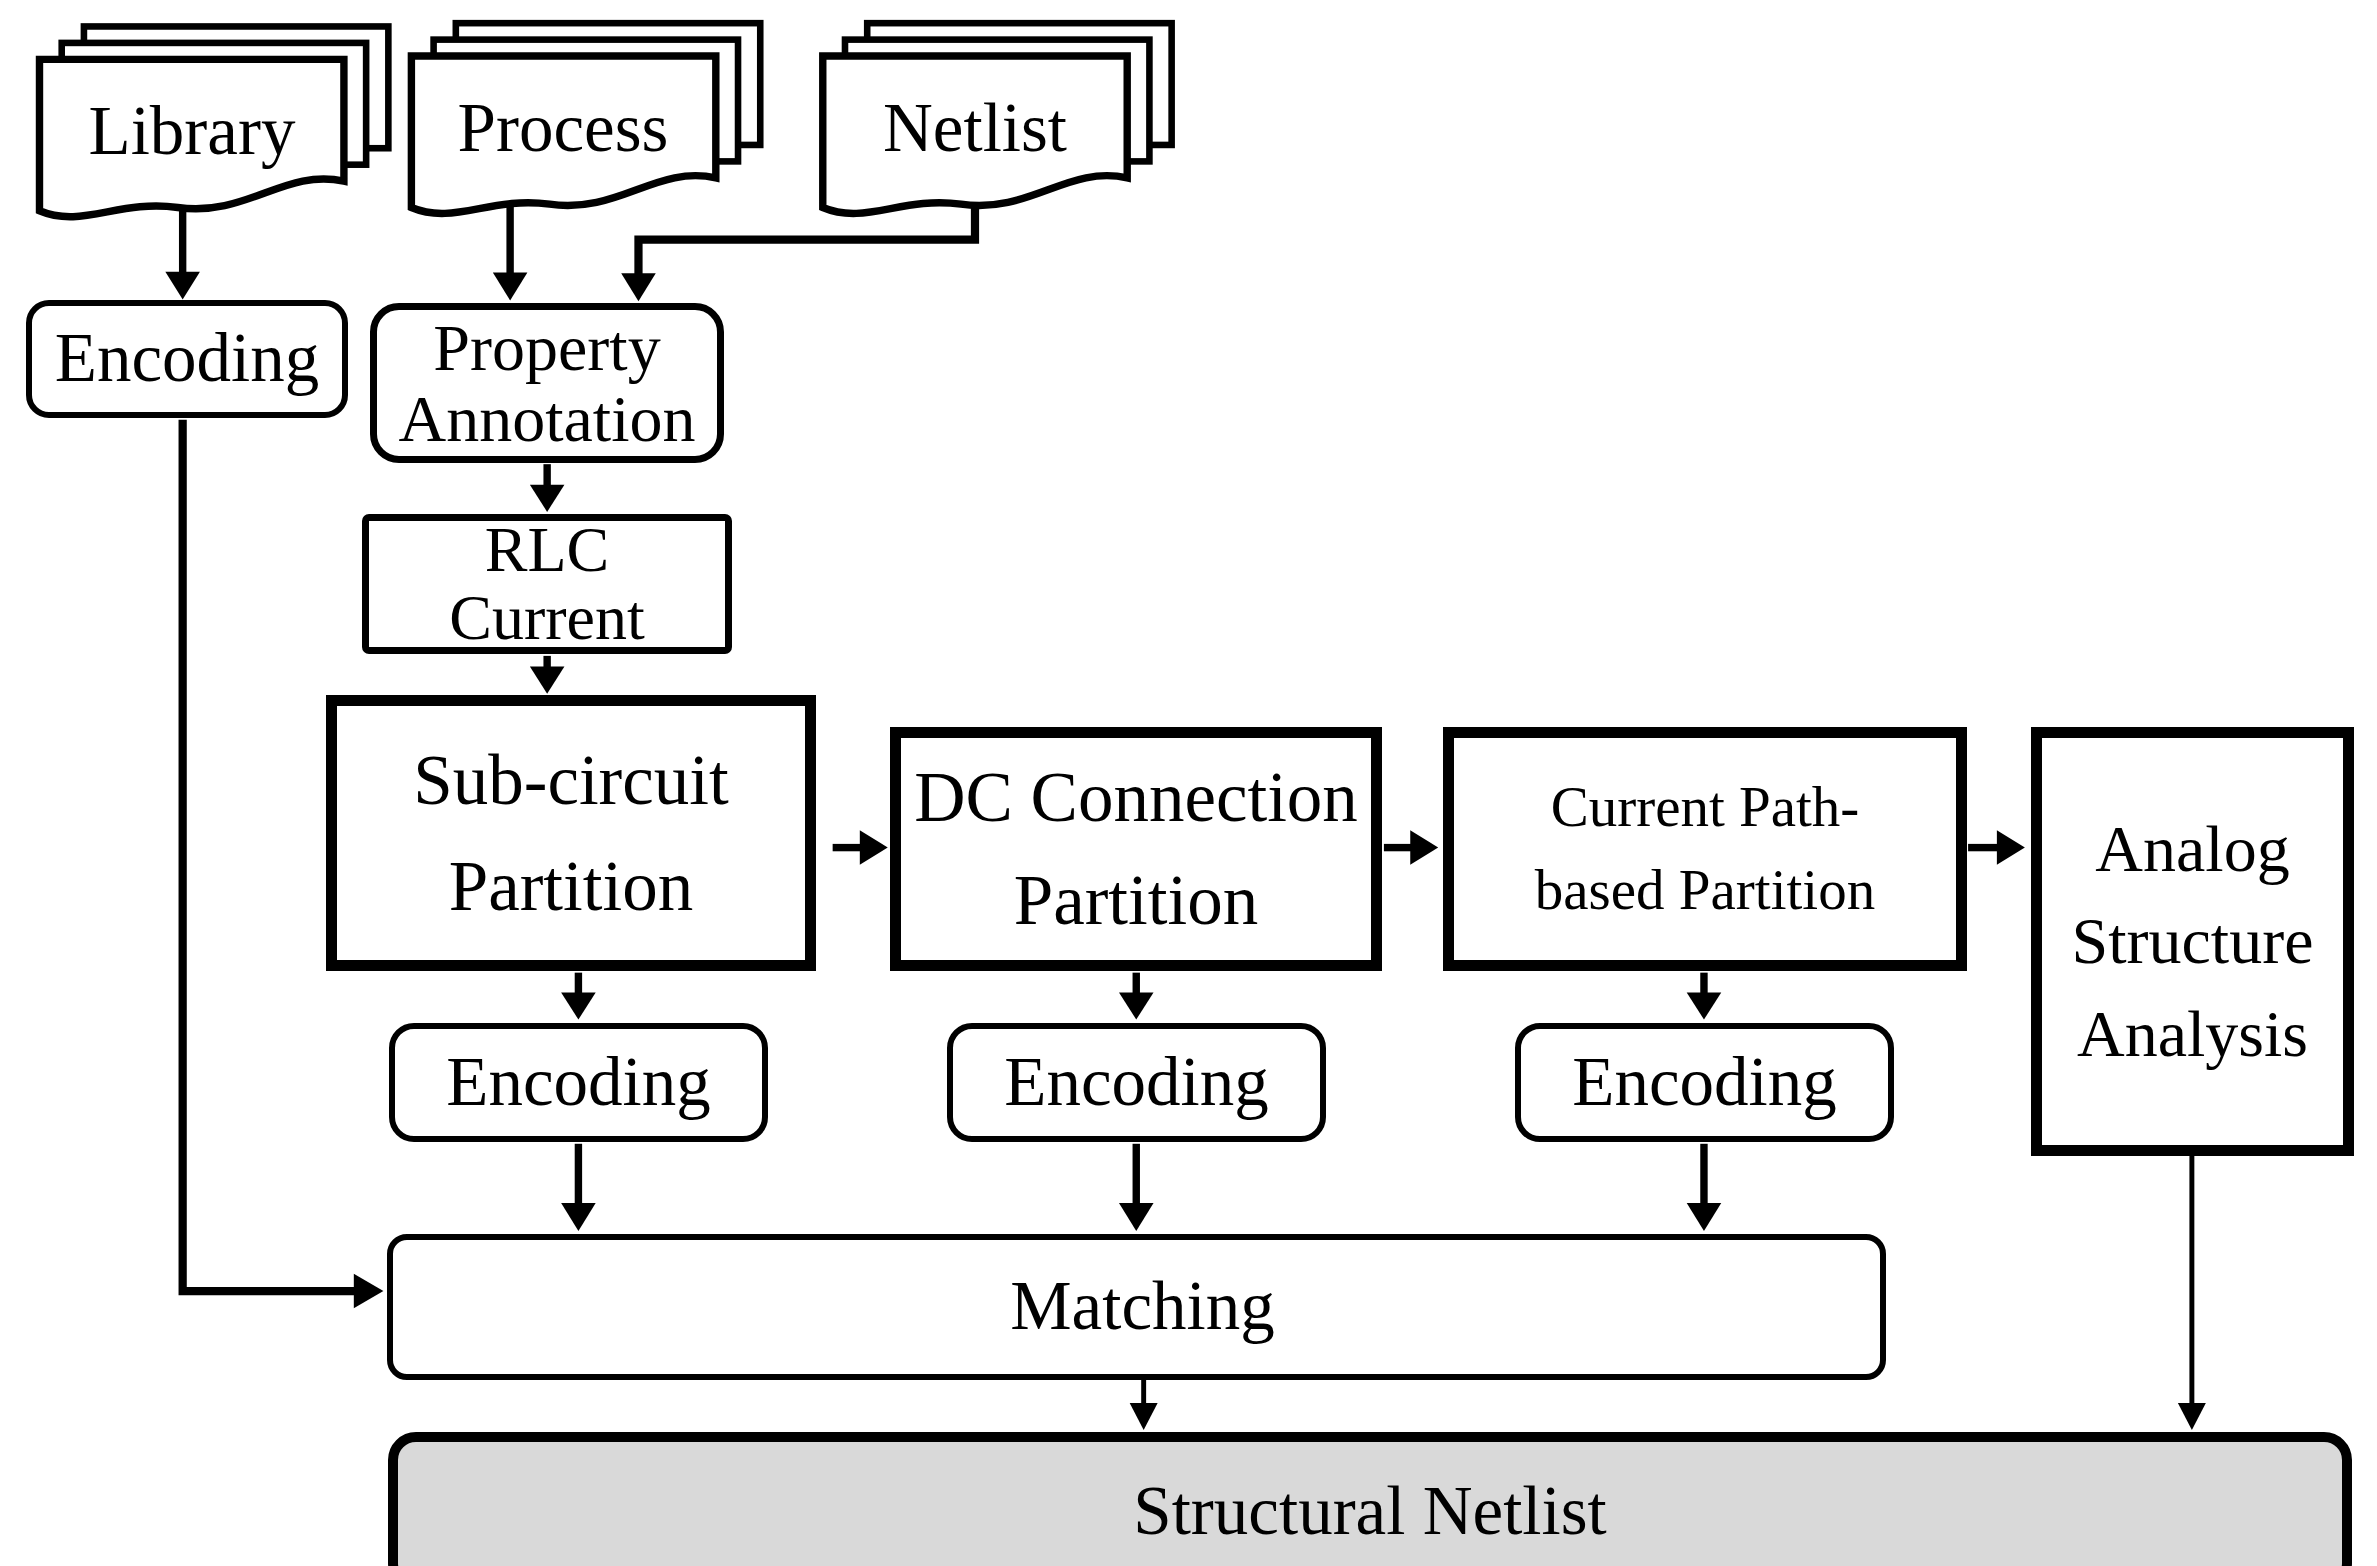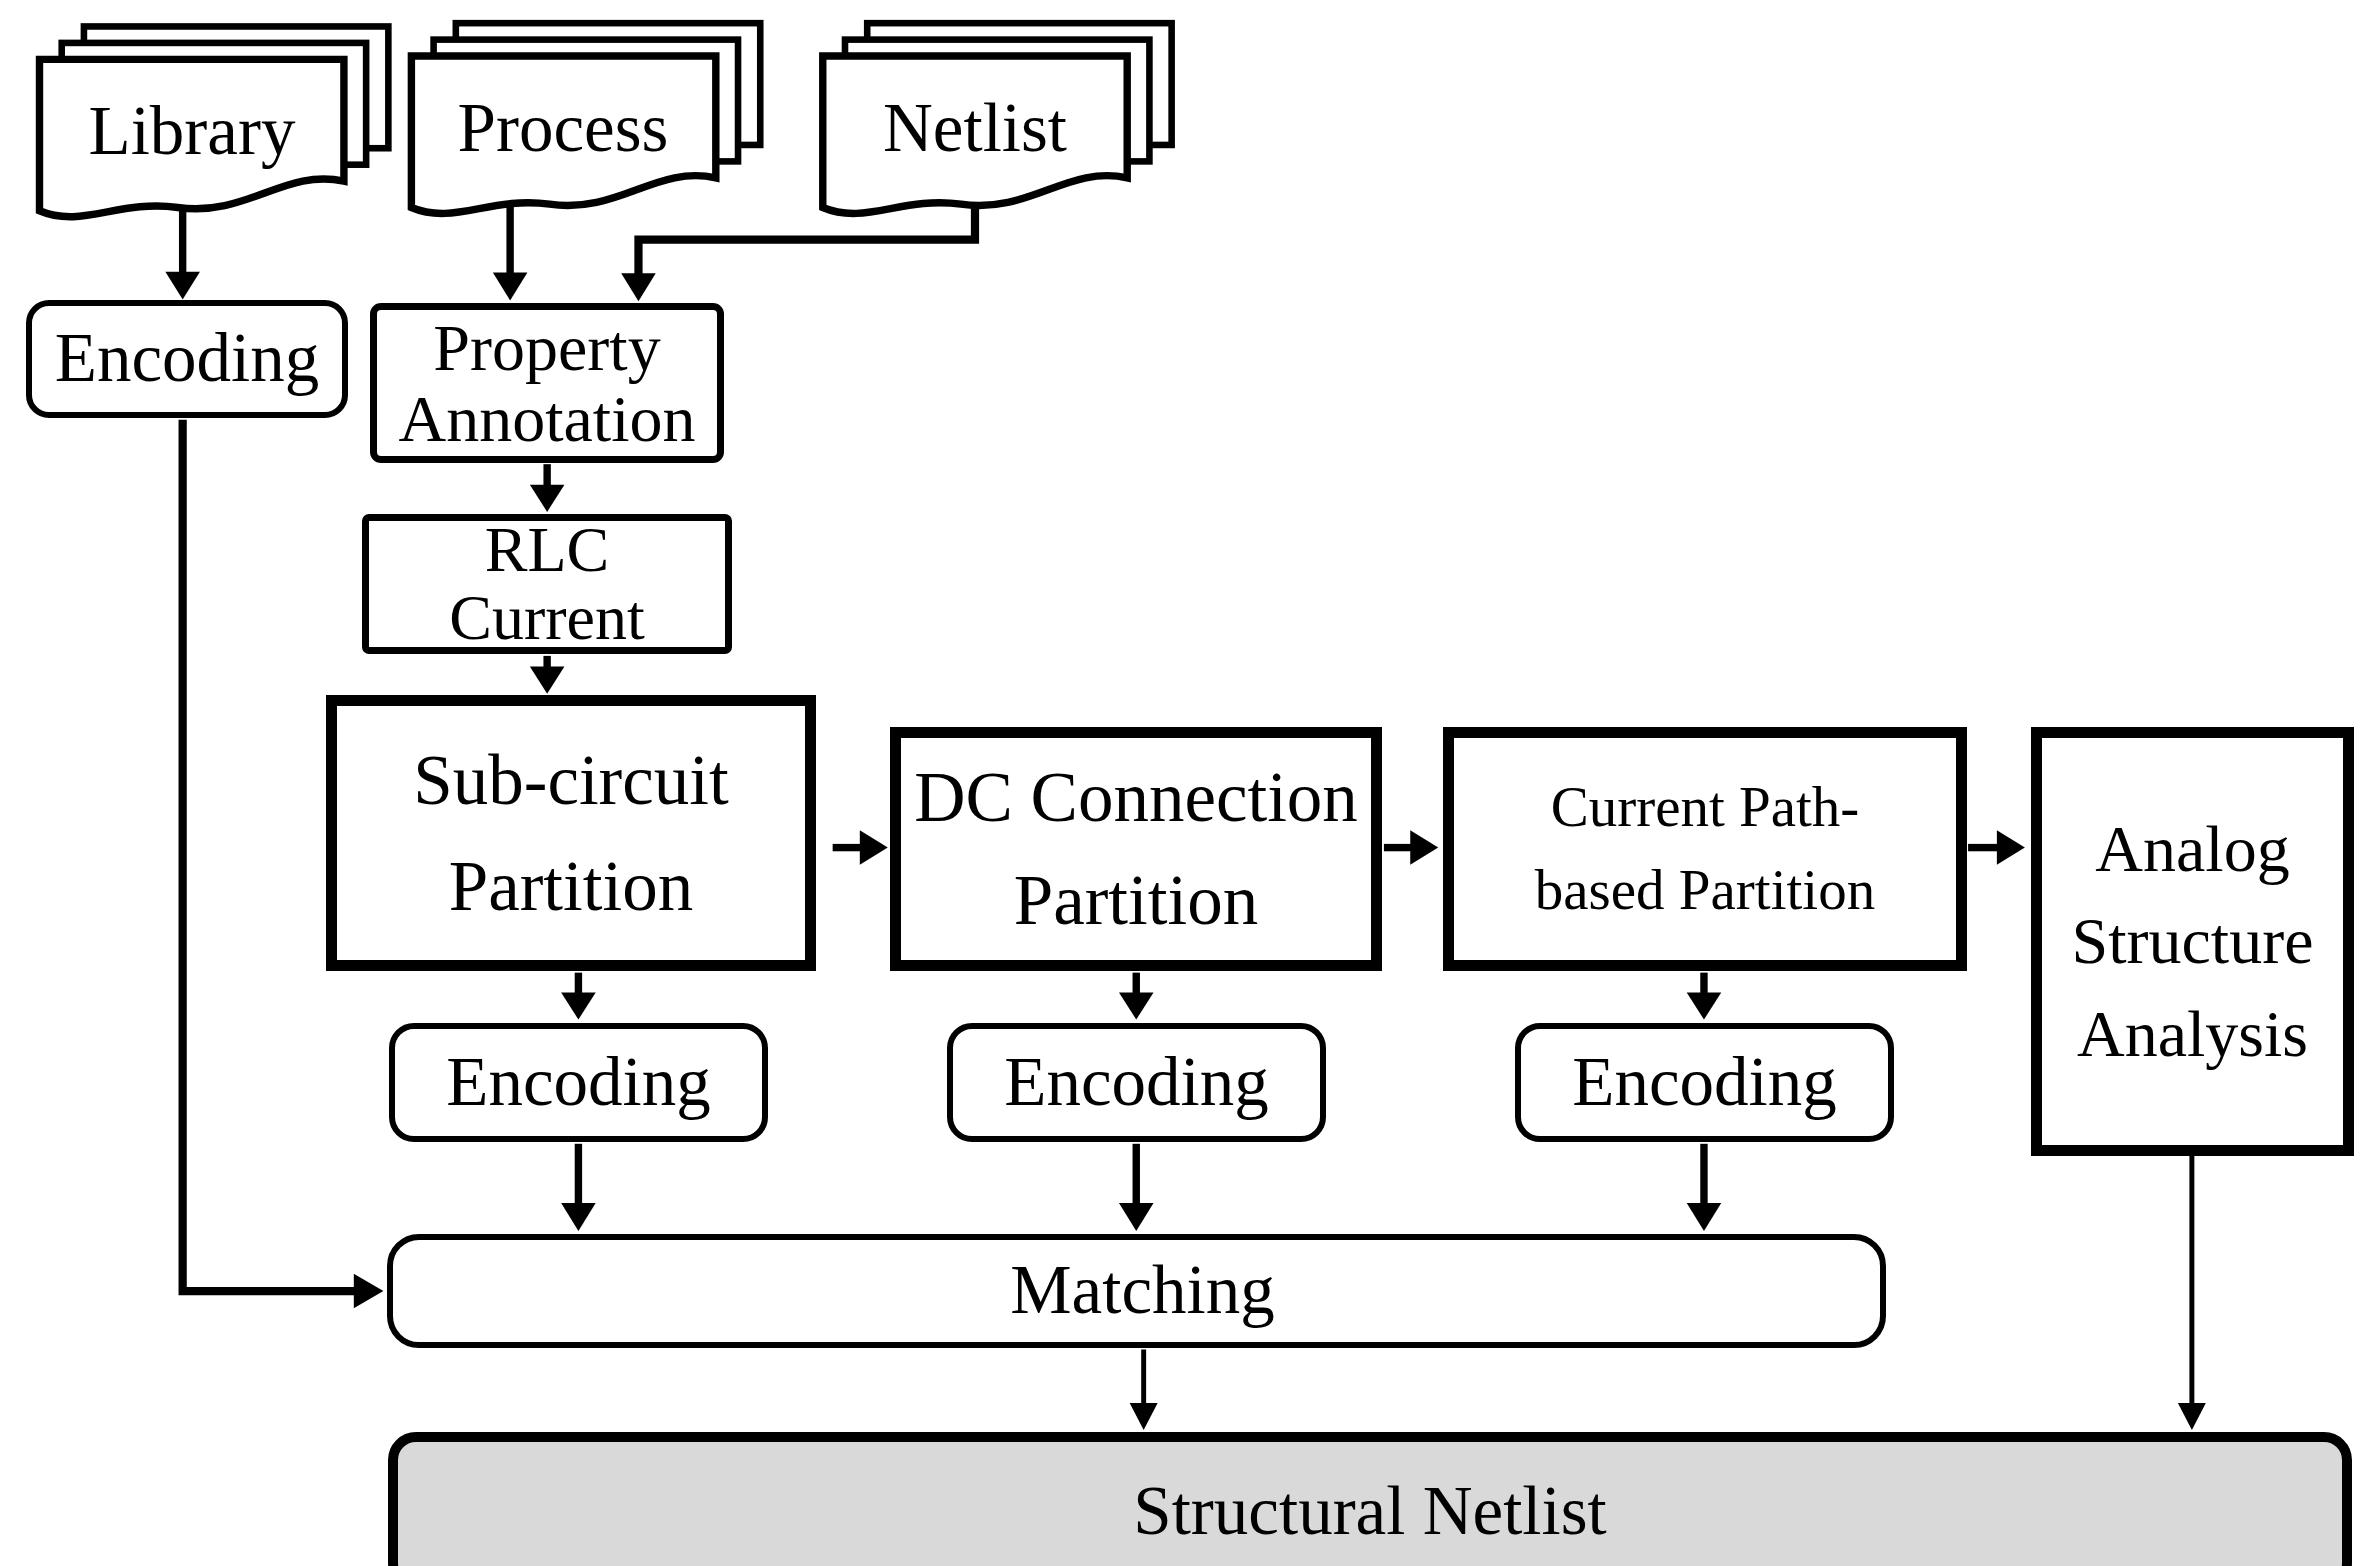--- a/index.html
+++ b/index.html
@@ -9,31 +9,31 @@
   .doc-label{position:absolute;z-index:2;display:flex;align-items:center;justify-content:center;
              font-size:69px;}
   .node{position:absolute;z-index:2;box-sizing:border-box;background:#ffffff;
         border:6.6px solid #000;display:flex;flex-direction:column;align-items:center;
         justify-content:center;text-align:center;font-size:69px;line-height:1.1;}
   .node span{display:block;}
   .rounded{border-radius:25px;}
   .thick{border-width:11.5px;}
   #box-encoding-library{left:26px;top:300px;width:322px;height:118px;border-radius:23px;}
   #box-property-annotation{left:370px;top:303px;width:354px;height:160px;border-width:7.4px;
-       border-radius:11px;font-size:66px;line-height:1.08;}
+       border-radius:29px;font-size:66px;line-height:1.08;}
   #box-rlc-removal{left:362px;top:514px;width:370px;height:140px;border-width:7.4px;
        border-radius:7px;font-size:64px;line-height:1.06;}
   #box-subcircuit-partition{left:326px;top:695px;width:490px;height:276px;font-size:71px;line-height:1.5;}
   #box-dc-connection-partition{left:890px;top:727px;width:492px;height:244px;font-size:71px;line-height:1.45;}
   #box-current-path-partition{left:1443px;top:727px;width:524px;height:244px;font-size:57px;line-height:1.45;}
   #box-analog-structure-analysis{left:2031px;top:727px;width:323px;height:429px;font-size:66px;line-height:1.4;}
   #box-encoding-subcircuit{left:389px;top:1023px;width:379px;height:119px;}
   #box-encoding-dc{left:947px;top:1023px;width:379px;height:119px;}
   #box-encoding-current{left:1515px;top:1023px;width:379px;height:119px;}
-  #box-matching{left:387px;top:1234px;width:1499px;height:114px;border-radius:32px;padding-left:12px;}
+  #box-matching{left:387px;top:1234px;width:1499px;height:146px;border-radius:20px;padding-left:12px;}
   #box-structural-netlist{left:388px;top:1432px;width:1964px;height:159px;border-width:10px;
        border-radius:28px;background:#d9d9d9;}
   #lbl-library{left:40px;top:86px;width:304px;height:91px;}
   #lbl-process{left:411px;top:83px;width:304px;height:91px;}
   #lbl-netlist{left:823px;top:83px;width:304px;height:91px;}
 </style>
 </head>
 <body>
 
 <div id="canvas">

